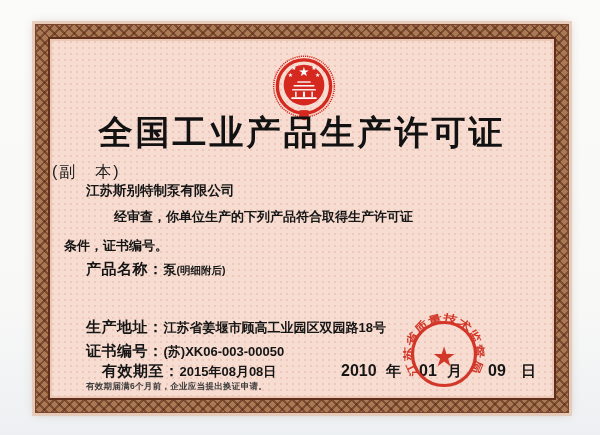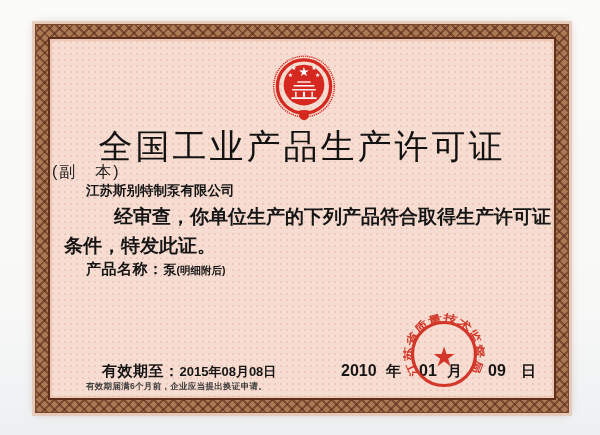--- a/index.html
+++ b/index.html
@@ -31,33 +31,33 @@
     box-shadow:inset 0 0 0 2px #ecc9b6;
     background-color:#f6dcd1;
     background-image:radial-gradient(rgba(224,162,142,.35) 1px, rgba(0,0,0,0) 1.2px);
     background-size:6px 6px;
   }
   .cert-content{position:absolute;inset:2px;color:#151515;}
 
   
   .emblem{position:absolute;left:215px;top:11px;width:74px;height:72px;}
   .title{
-    position:absolute;left:0;top:83px;width:100%;
-    text-align:center;font-size:34px;font-weight:normal;letter-spacing:3px;
+    position:absolute;left:0;top:69px;width:100%;
+    text-align:center;font-size:34px;font-weight:bold;letter-spacing:3px;
     color:#121212;font-family:"DejaVu Sans","Liberation Sans",sans-serif;
   }
   .subtitle{
     position:absolute;left:0;top:121px;width:100%;
     font-size:16px;color:#1a1a1a;letter-spacing:2px;
   }
 
   
   .company{position:absolute;left:34px;top:141px;font-size:13.5px;font-weight:bold;}
   .statement{position:absolute;left:12px;top:161px;width:498px;
-    font-size:19px;font-weight:bold;line-height:29px;}
+    font-size:13px;font-weight:bold;line-height:29px;}
   .statement .l1{padding-left:50px;}
 
   .frow{position:absolute;left:34px;white-space:nowrap;}
   .flabel{font-size:15px;font-weight:bold;letter-spacing:.5px;}
   .fvalue{font-size:13px;font-weight:bold;}
   .fnote{font-size:10.5px;font-weight:bold;}
   .row-product{top:219px;}
   .row-address{top:254px;}
   .row-prodaddr{top:277px;}
   .row-certno{top:301px;}
@@ -104,25 +104,31 @@
             <rect x="33" y="60.5" width="34" height="2.4"></rect>
           </g>
         </svg>
 
         <div class="title">全国工业产品生产许可证</div>
         <div class="subtitle">(副　本)</div>
 
         <div class="company">江苏斯别特制泵有限公司</div>
         <div class="statement">
           <div class="l1">经审查，你单位生产的下列产品符合取得生产许可证</div>
-          <div class="l2">条件，特发此证。</div>
+          <div class="l2">条件，证书编号。</div>
         </div>
 
         <div class="frow row-product">
           <span class="flabel">产品名称：</span><span class="fvalue">泵</span><span class="fnote">(明细附后)</span>
+        </div>
+        <div class="frow row-prodaddr">
+          <span class="flabel">生产地址：</span><span class="fvalue">江苏省姜堰市顾高工业园区双园路18号</span>
+        </div>
+        <div class="frow row-certno">
+          <span class="flabel">证书编号：</span><span class="fvalue">(苏)XK06-003-00050</span>
         </div>
         <div class="frow row-valid">
           <span class="flabel">有效期至：</span><span class="fvalue">2015年08月08日</span>
         </div>
 
         <span class="date-part d-num d-year">2010</span>
         <span class="date-part d-unit d-year-u">年</span>
         <span class="date-part d-num d-month">01</span>
         <span class="date-part d-unit d-month-u">月</span>
         <span class="date-part d-num d-day">09</span>

